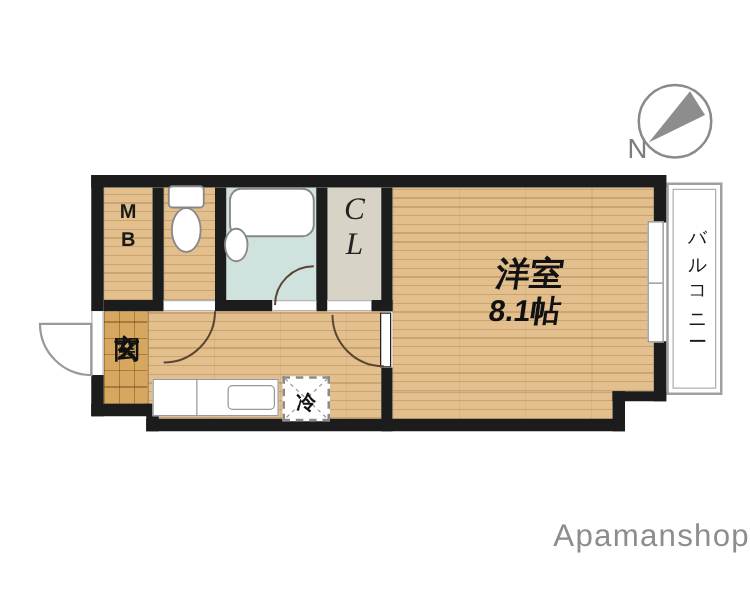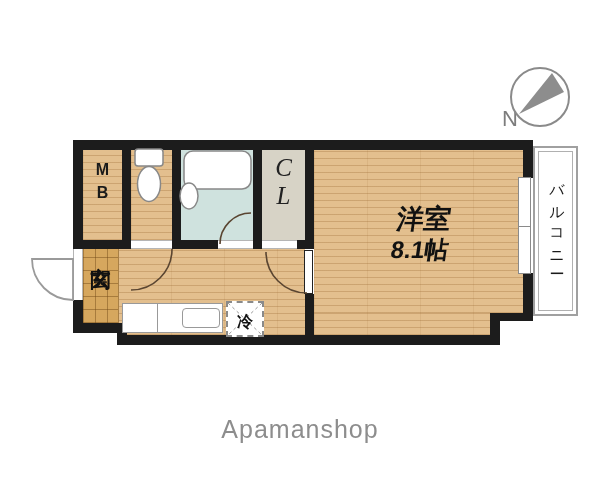--- a/index.html
+++ b/index.html
@@ -138,15 +138,15 @@
 
     <path d="M73,259 L32,259 A41,41 0 0 0 73,300 Z" fill="#fff" stroke="#9a9a9a" stroke-width="1.8"></path>
 
     <path d="M172,249 A41,41 0 0 1 131,290" fill="none" stroke="#5a4531" stroke-width="1.6"></path>
 
     <path d="M266,252 A41,41 0 0 0 307,293" fill="none" stroke="#5a4531" stroke-width="1.6"></path>
 
     <path d="M220,244 A31,31 0 0 1 251,213" fill="none" stroke="#5a4531" stroke-width="1.6"></path>
   </svg>
 
-  <div class="abs brand" style="left:0;top:415px;">Apamanshop</div>
+  <div class="abs brand" style="left:0;top:415px;text-align:right;">Apamanshop</div>
 
 </div>
 
 </body></html>

